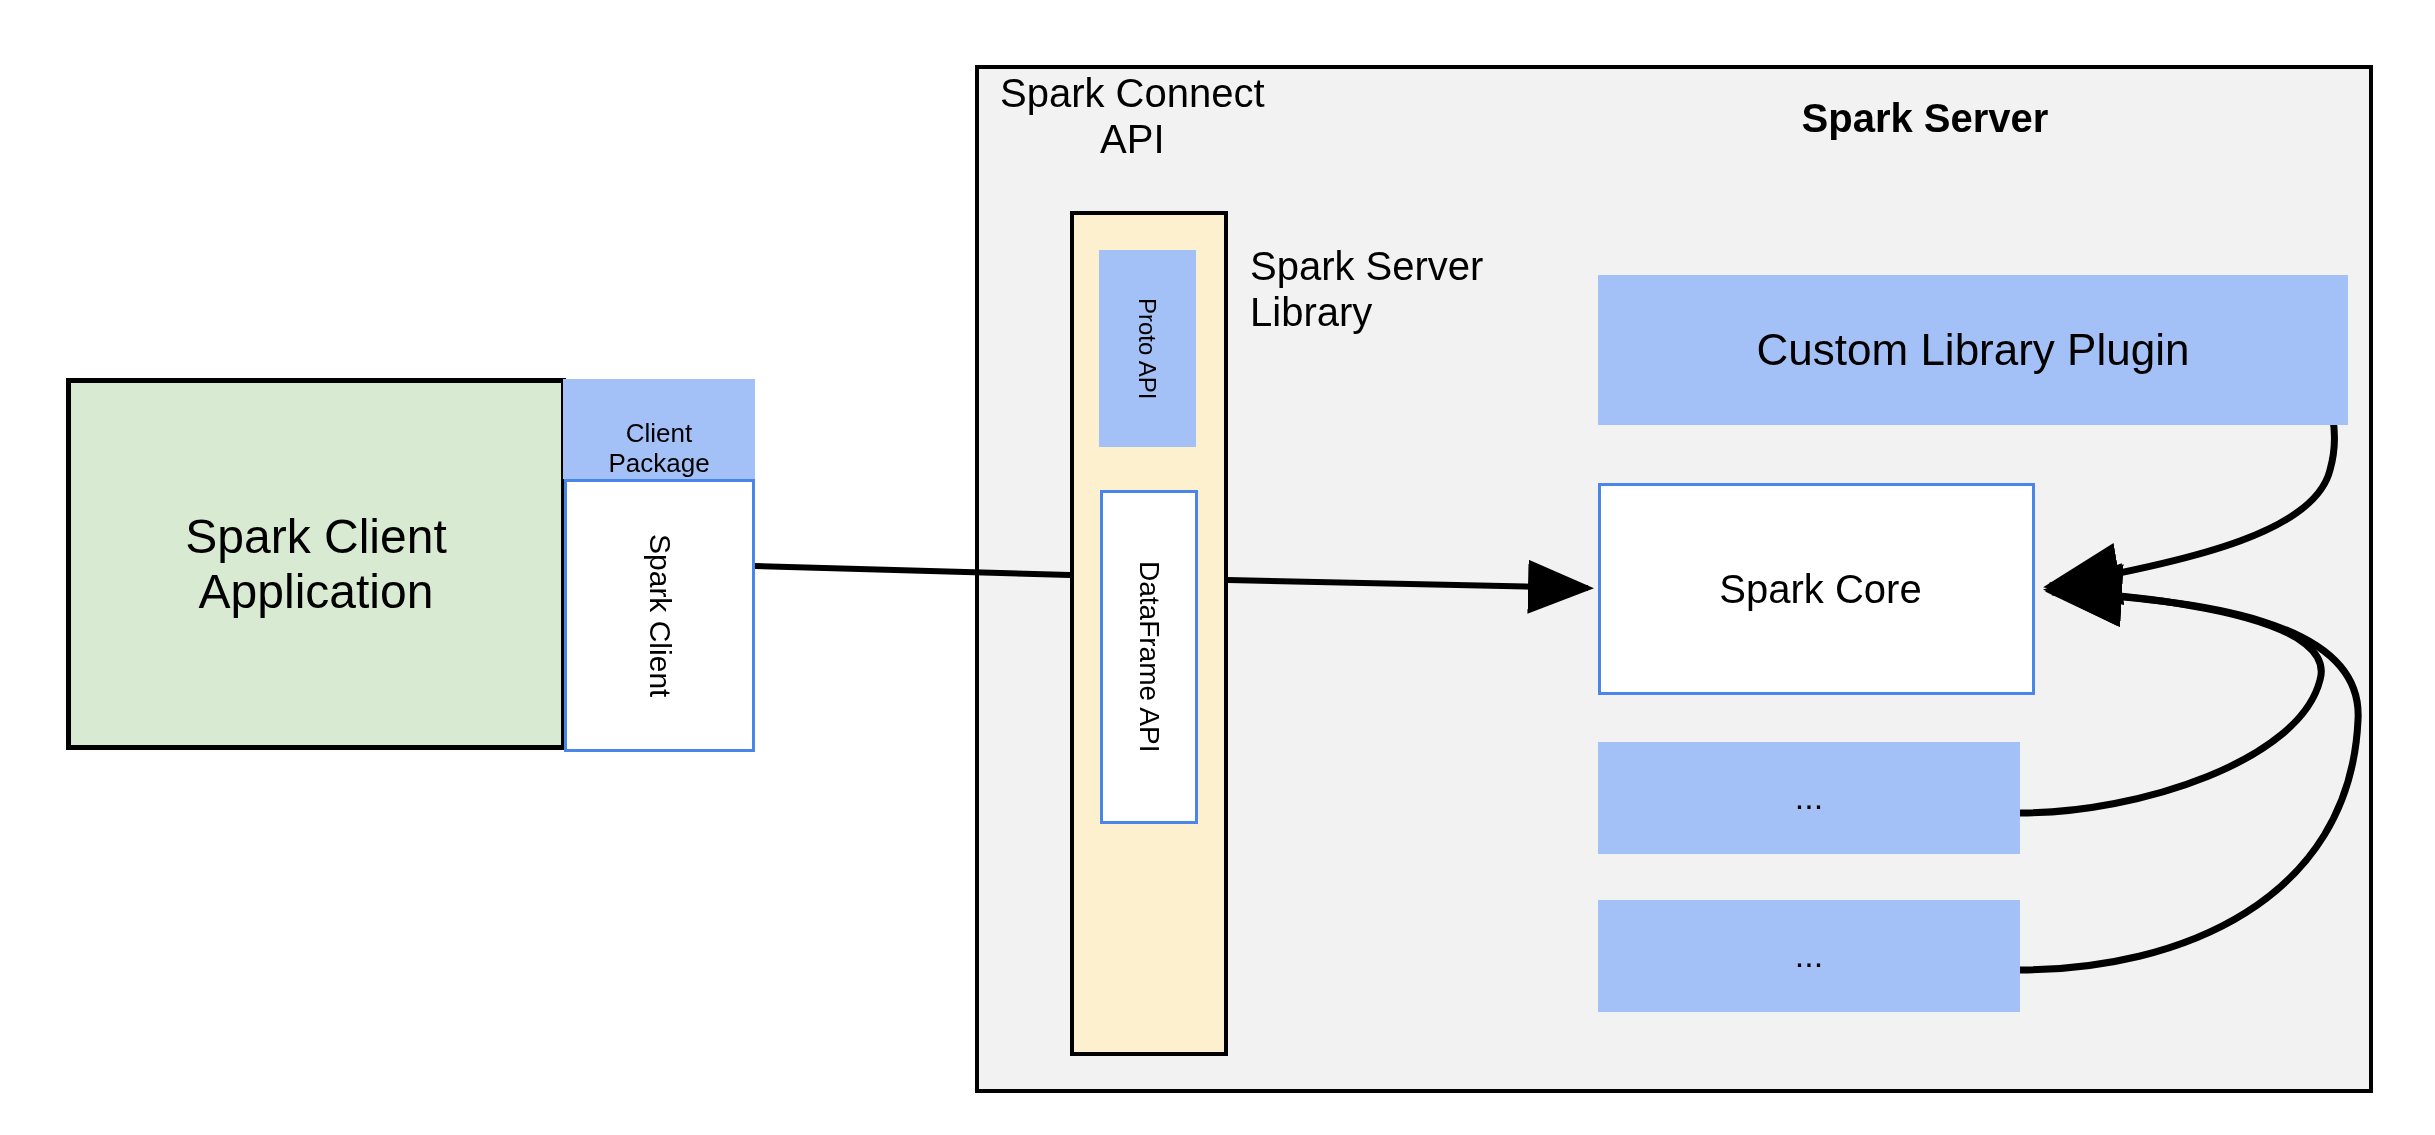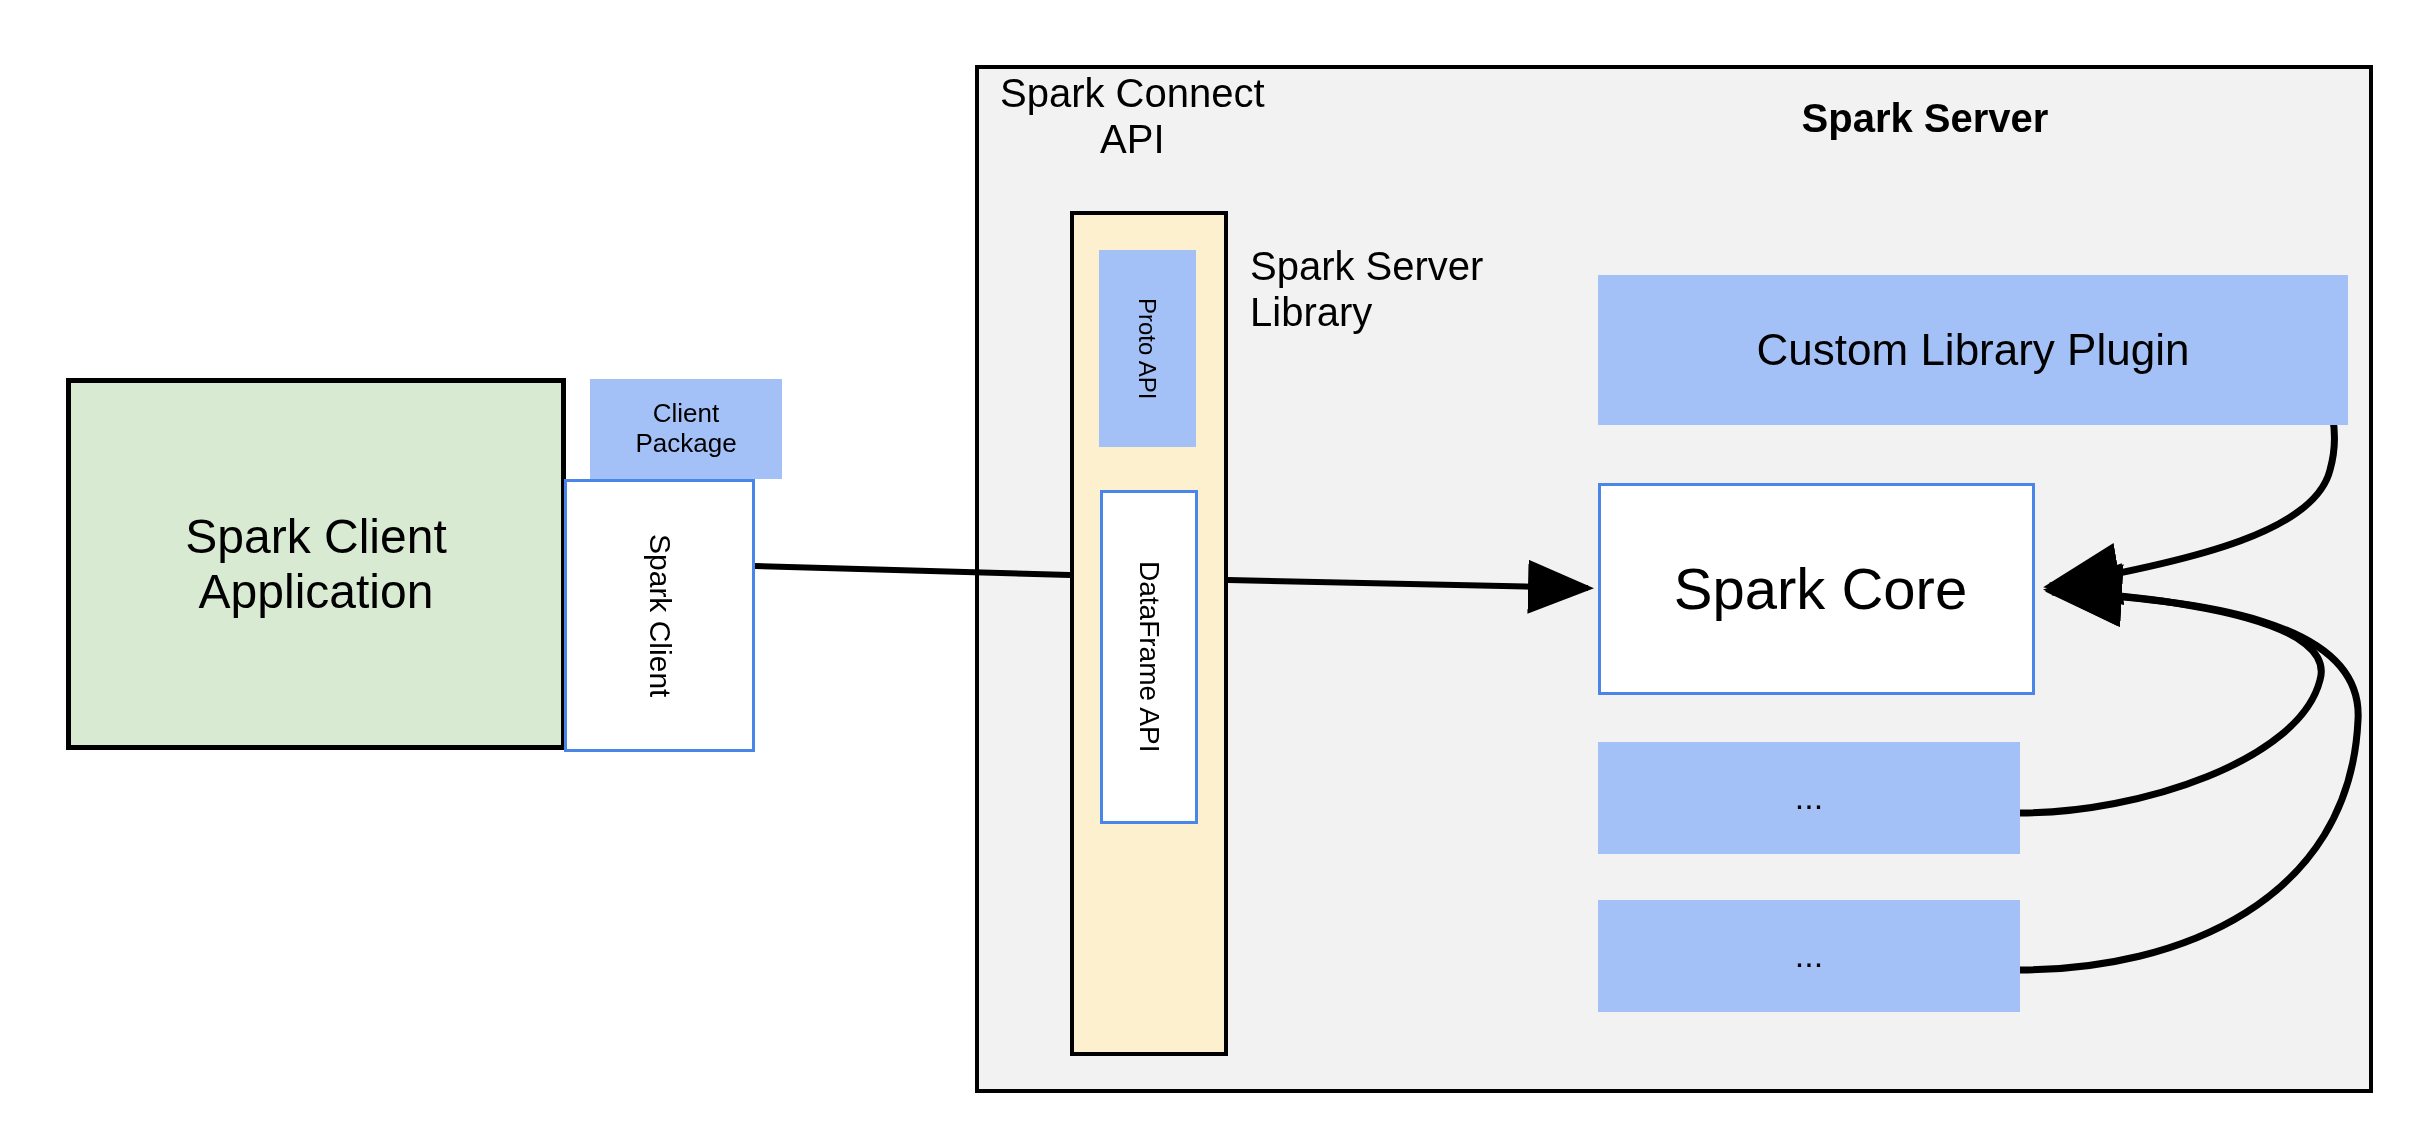--- a/index.html
+++ b/index.html
@@ -97,44 +97,45 @@
     align-items: flex-start;
   }
   #client-app-box {
     left: 66px; top: 378px;
     width: 500px; height: 372px;
     background: #d9ead3;
     border: 5px solid #000000;
     font-size: 48px;
   }
   #client-package-box {
-    left: 590px; top: 379px;
+    left: 563px; top: 379px;
     width: 192px; height: 100px;
     background: #a3c1f7;
     font-size: 26px;
+    align-items: flex-end;
   }
   #spark-client-box {
     left: 564px; top: 479px;
     width: 191px; height: 273px;
     background: #ffffff;
     border: 3px solid #4a86e8;
     font-size: 30px;
   }
   #custom-library-plugin-box {
     left: 1598px; top: 275px;
     width: 750px; height: 150px;
     background: #a3c1f7;
     font-size: 44px;
   }
   #spark-core-box {
     left: 1598px; top: 483px;
     width: 437px; height: 212px;
     background: #ffffff;
     border: 3px solid #4a86e8;
-    font-size: 58px;
+    font-size: 40px;
     padding-left: 8px;
   }
   #ellipsis-box-1 {
     left: 1598px; top: 742px;
     width: 422px; height: 112px;
     background: #a3c1f7;
     font-size: 34px;
   }
   #ellipsis-box-2 {
     left: 1598px; top: 900px;

